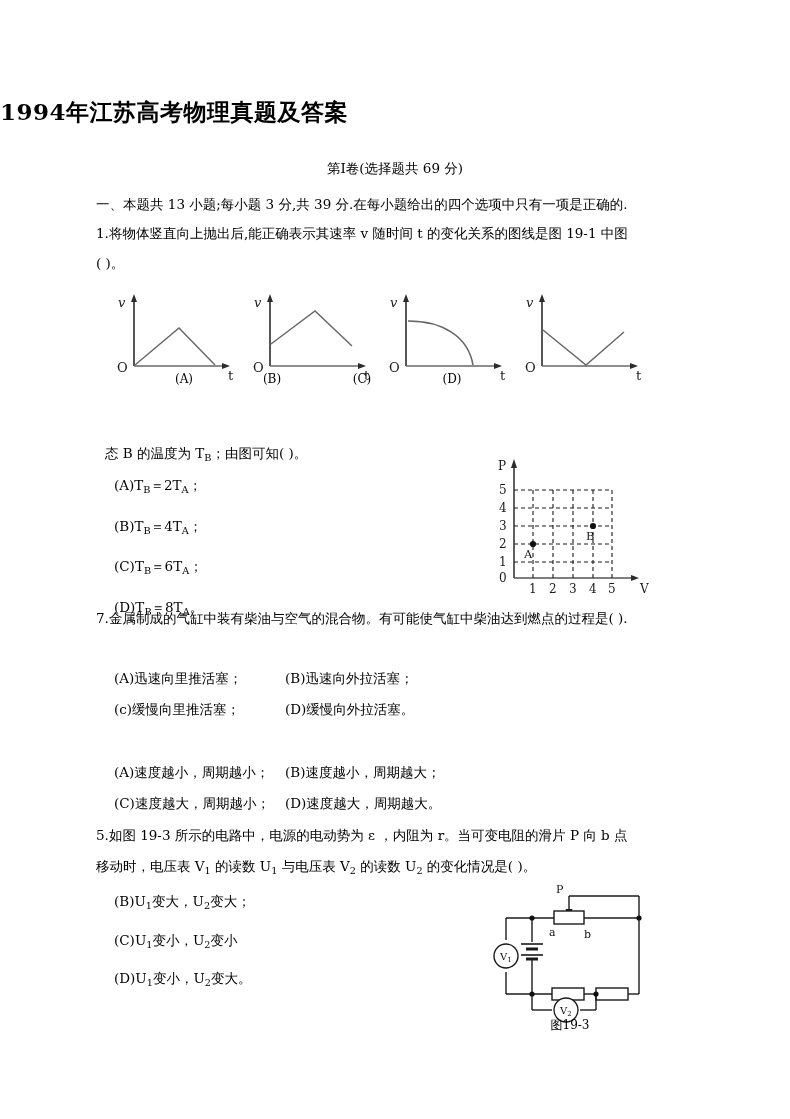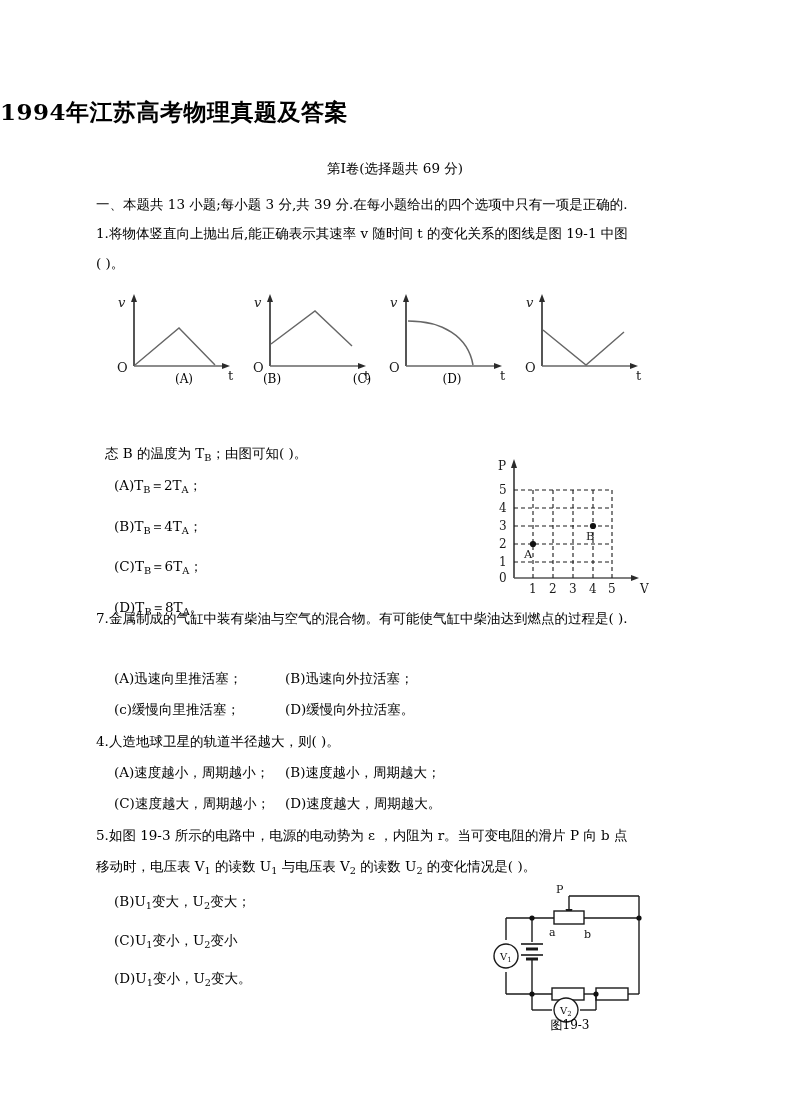--- a/index.html
+++ b/index.html
@@ -244,21 +244,20 @@
   <div class="opt-row opt-col-b" style="top:663px;">
     <span>(B)</span><span>迅速向外拉活塞；</span>
   </div>
   <div class="opt-row opt-col-a" style="top:694px;">
     <span>(c)</span><span>缓慢向里推活塞；</span>
   </div>
   <div class="opt-row opt-col-b" style="top:694px;">
     <span>(D)</span><span>缓慢向外拉活塞。</span>
   </div>
 
-  <div class="q-block" style="left:96px; top:726px;">4.人造地球卫星的轨道半径越大，则( )。</div>
 
   <div class="opt-row opt-col-a" style="top:757px;">
     <span>(A)</span><span>速度越小，周期越小；</span>
   </div>
   <div class="opt-row opt-col-b" style="top:757px;">
     <span>(B)</span><span>速度越小，周期越大；</span>
   </div>
   <div class="opt-row opt-col-a" style="top:788px;text-align:right;">
     <span>(C)</span><span>速度越大，周期越小；</span>
   </div>

